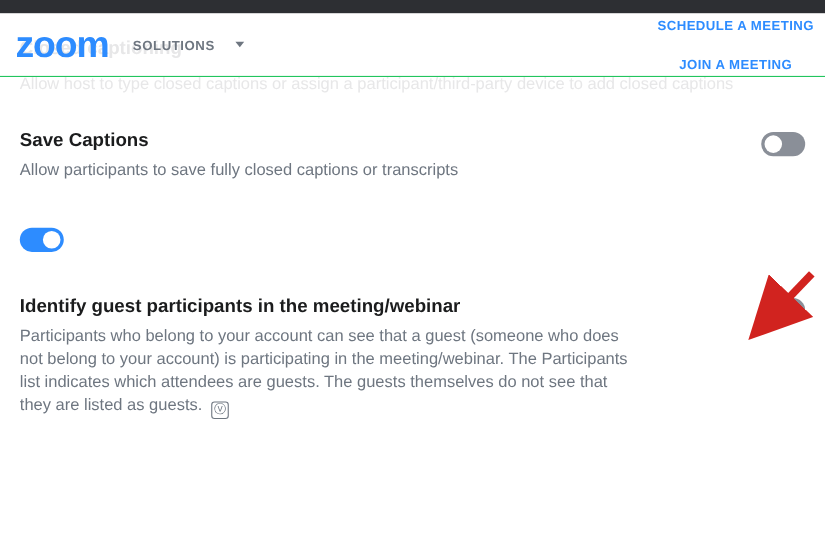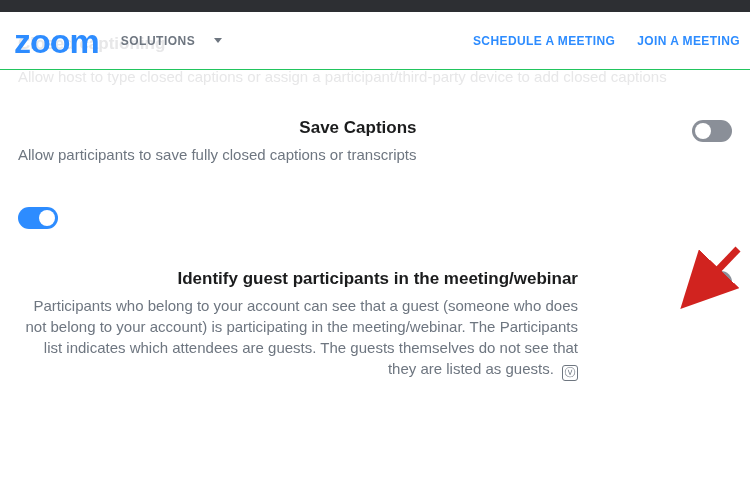--- a/index.html
+++ b/index.html
@@ -61,40 +61,40 @@
     width: 0; height: 0;
     border-left: 4px solid transparent;
     border-right: 4px solid transparent;
     border-top: 5px solid #6e7680;
   }
   .nav-right {
     margin-left: auto;
     display: flex;
     align-items: center;
     gap: 22px;
+    flex-direction: column;
   }
   .nav-link {
     color: #2d8cff;
     font-size: 12px;
     font-weight: 700;
     letter-spacing: 0.4px;
     cursor: pointer;
     white-space: nowrap;
   }
   .content {
     padding: 30px 18px 0 18px;
     position: relative;
   }
   .setting {
     display: flex;
     align-items: flex-start;
     justify-content: space-between;
     padding: 18px 0 22px 0;
     gap: 24px;
-    text-align: right;
   }
   .setting-text { max-width: 560px; }
   .setting-title {
     font-weight: 700;
     font-size: 17px;
     color: #1b1c1d;
     margin-bottom: 6px;
   }
   .setting-desc {
     font-size: 15px;

